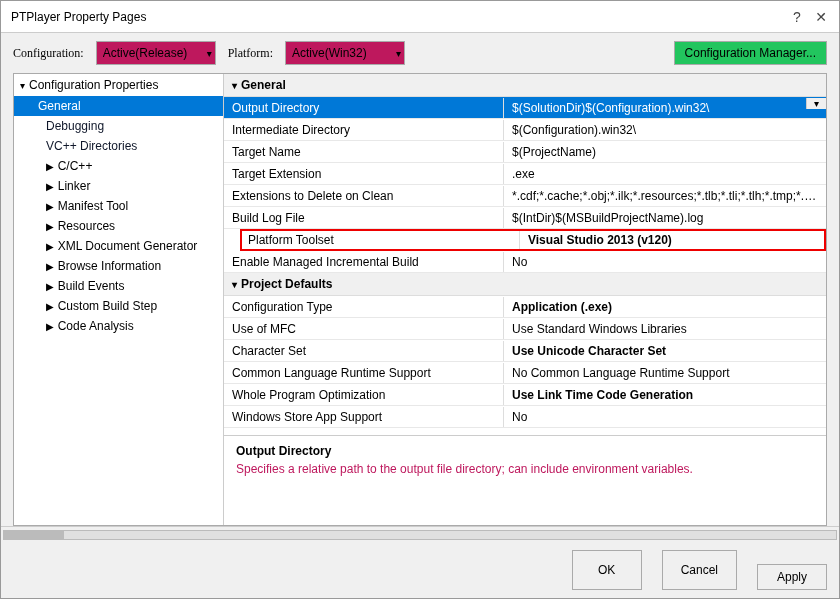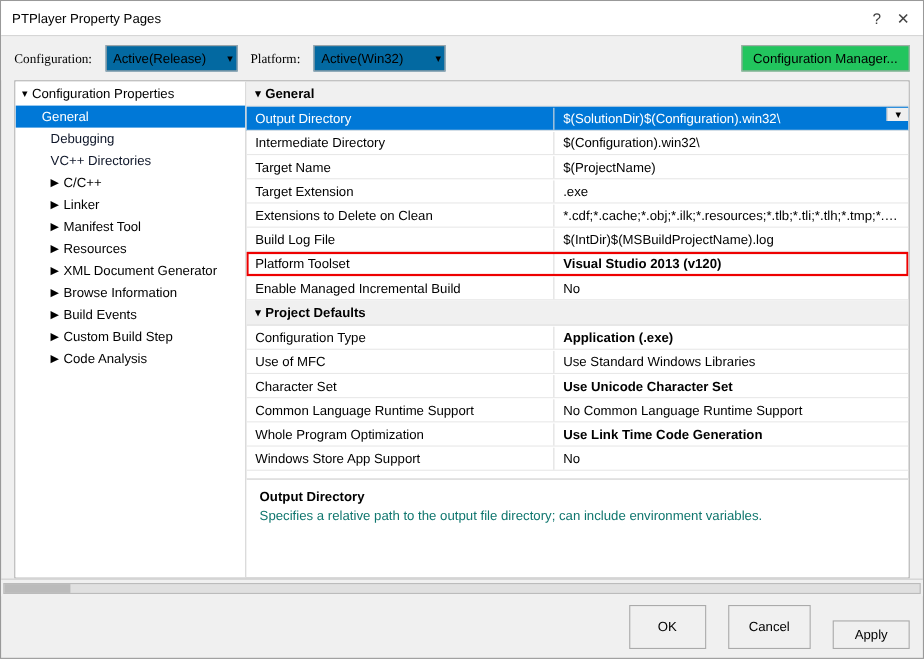--- a/index.html
+++ b/index.html
@@ -58,21 +58,21 @@
       padding: 8px 12px;
       gap: 12px;
       background: #f0f0f0;
     }
     .config-label {
       font-size: 12px;
       font-family: Liberation Serif, serif;
     }
     .config-select {
       border: 1px solid #aaa;
-      background: #0369a1;
+      background: #be185d;
       padding: 3px 20px 3px 6px;
       font-size: 12px;
       height: 24px;
       appearance: none;
       position: relative;
       min-width: 120px;
     }
     .select-wrapper {
       position: relative;
       display: inline-block;
@@ -172,20 +172,21 @@
       border-bottom: 1px solid #e8e8e8;
       min-height: 22px;
     }
     .prop-row.highlighted {
       background: #0078d7;
       color: #fff;
     }
     .prop-row.platform-toolset {
       outline: 2px solid #e00;
       outline-offset: -2px;
+      margin-left: 16px;
     }
     .prop-name {
       width: 280px;
       padding: 3px 8px;
       flex-shrink: 0;
       font-size: 12px;
       border-right: 1px solid #ddd;
     }
     .prop-value {
       flex: 1;
@@ -228,21 +229,21 @@
       padding: 8px 12px;
       background: #fff;
     }
     .info-panel-title {
       font-weight: bold;
       font-size: 12px;
       margin-bottom: 4px;
     }
     .info-panel-text {
       font-size: 12px;
-      color: #0f766e;
+      color: #be185d;
     }
     .scrollbar-row {
       height: 16px;
       border-top: 1px solid #ccc;
       background: #f0f0f0;
       display: flex;
       align-items: center;
       padding: 0 2px;
     }
     .scrollbar-track {

